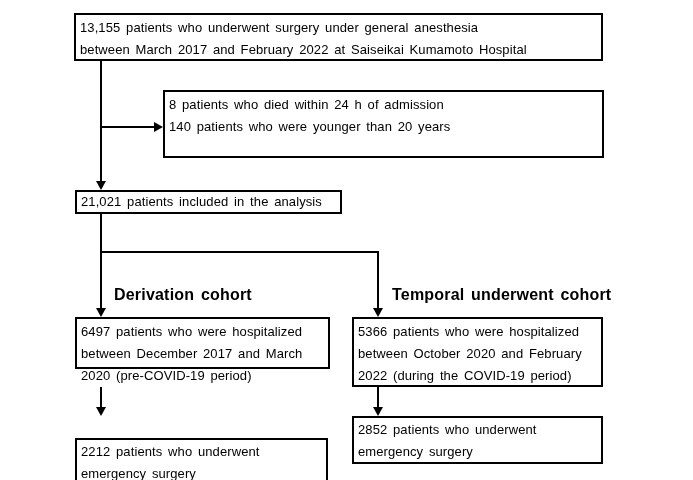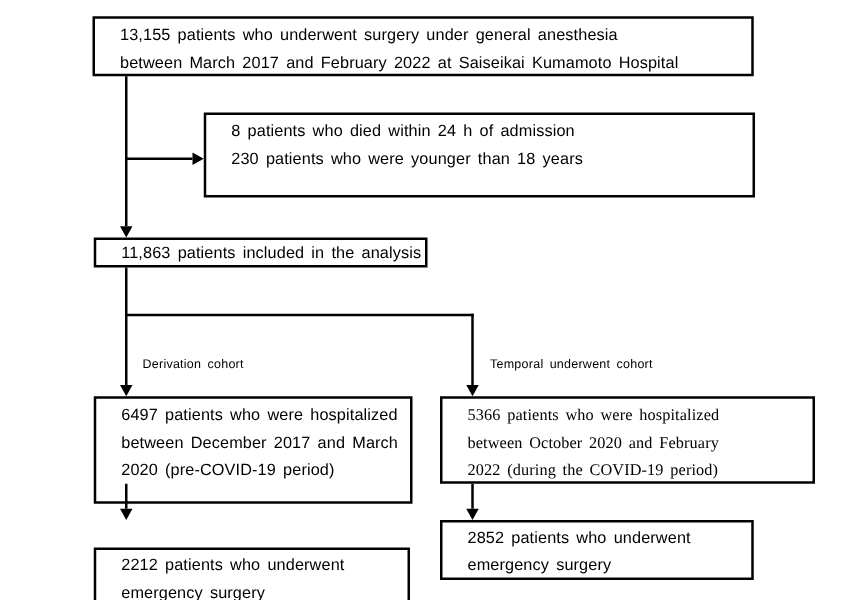--- a/index.html
+++ b/index.html
@@ -23,30 +23,30 @@
     position: absolute;
     border: 2px solid var(--ink);
     background: var(--bg);
   }
   .tline {
     font-size: 13px;
     line-height: 22px;
     white-space: nowrap;
     word-spacing: 2px;
     letter-spacing: 0.1px;
-    padding-left: 20px;
+    padding-left: 4px;
     color: var(--ink);
   }
   .box-included .tline {
     line-height: 20px;
   }
   .cohort-label {
     position: absolute;
-    font-size: 10px;
-    font-weight: normal;
+    font-size: 16px;
+    font-weight: bold;
     white-space: nowrap;
     word-spacing: 2px;
     letter-spacing: 0.2px;
     color: var(--ink);
   }
   .vline, .hline {
     position: absolute;
     background: var(--ink);
   }
   .vline { width: 2px; }
@@ -77,43 +77,43 @@
   </div>
 
   <div class="vline" style="left:100px; top:61px; height:120px;"></div>
   <div class="arrow-down" style="left:96px; top:181px;"></div>
 
   <div class="hline" style="left:101px; top:126px; width:53px;"></div>
   <div class="arrow-right" style="left:154px; top:122px;"></div>
 
   <div class="box" style="left:163px; top:90px; width:441px; height:68px; padding-top:2px;">
     <div class="tline">8 patients who died within 24 h of admission</div>
-    <div class="tline">230 patients who were younger than 18 years</div>
+    <div class="tline">140 patients who were younger than 20 years</div>
   </div>
 
   <div class="box box-included" style="left:75px; top:190px; width:267px; height:24px;">
-    <div class="tline">11,863 patients included in the analysis</div>
+    <div class="tline">21,021 patients included in the analysis</div>
   </div>
 
   <div class="vline" style="left:100px; top:214px; height:94px;"></div>
   <div class="arrow-down" style="left:96px; top:308px;"></div>
   <div class="hline" style="left:100px; top:251px; width:279px;"></div>
   <div class="vline" style="left:377px; top:251px; height:57px;"></div>
   <div class="arrow-down" style="left:373px; top:308px;"></div>
 
   <div class="cohort-label" style="left:114px; top:286px;">Derivation cohort</div>
   <div class="cohort-label" style="left:392px; top:286px;">Temporal underwent cohort</div>
 
-  <div class="box" style="left:75px; top:317px; width:255px; height:86px; padding-top:2px;">
+  <div class="box" style="left:75px; top:317px; width:255px; height:52px; padding-top:2px;">
     <div class="tline">6497 patients who were hospitalized</div>
     <div class="tline">between December 2017 and March</div>
     <div class="tline">2020 (pre-COVID-19 period)</div>
   </div>
 
-  <div class="box" style="left:352px; top:317px; width:300px; height:70px; padding-top:2px;font-family:Liberation Serif, serif;">
+  <div class="box" style="left:352px; top:317px; width:251px; height:70px; padding-top:2px;">
     <div class="tline">5366 patients who were hospitalized</div>
     <div class="tline">between October 2020 and February</div>
     <div class="tline">2022 (during the COVID-19 period)</div>
   </div>
 
   <div class="vline" style="left:100px; top:387px; height:20px;"></div>
   <div class="arrow-down" style="left:96px; top:407px;"></div>
   <div class="vline" style="left:377px; top:387px; height:20px;"></div>
   <div class="arrow-down" style="left:373px; top:407px;"></div>
 

